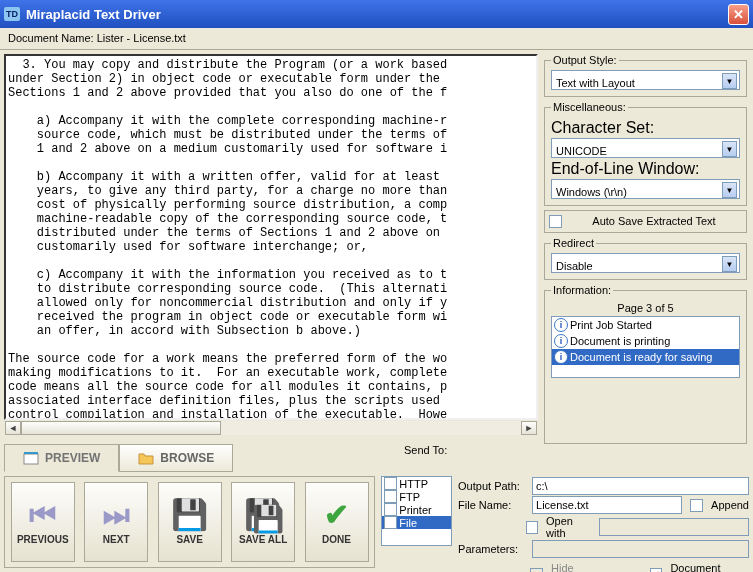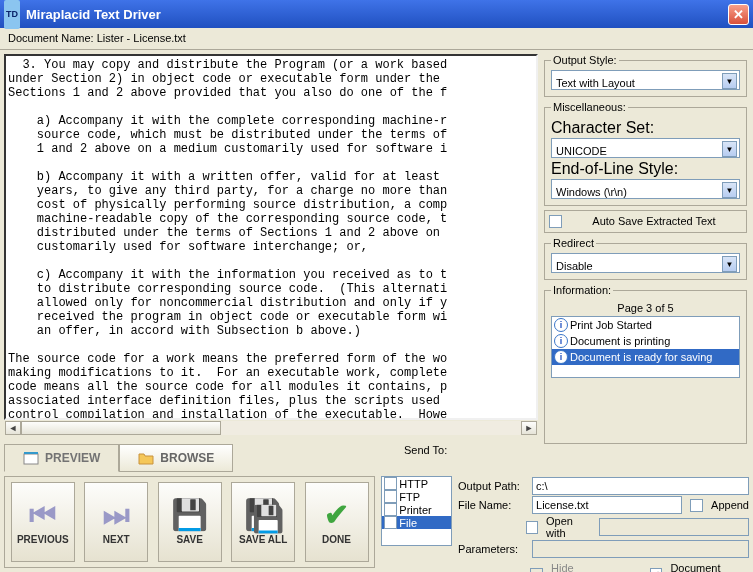--- a/index.html
+++ b/index.html
@@ -16,21 +16,21 @@
   background: linear-gradient(to bottom, #0a246a 0%, #3b6ddc 5%, #2f5ecf 50%, #0a246a 100%);
   background: linear-gradient(to bottom, #2862d8, #1a4cc0);
   background: linear-gradient(to bottom, #3f73e8, #2050c0);
   height: 28px;
   display: flex;
   align-items: center;
   padding: 0 4px;
   color: white;
 }
 .titlebar .icon {
-  width: 16px; height: 29px;
+  width: 16px; height: 14px;
   background: #8bc5f0;
   border-radius: 2px;
   margin-right: 6px;
   display: flex; align-items: center; justify-content: center;
   font-size: 9px; font-weight: bold; color: #0a246a;
 }
 .titlebar .title { font-weight: bold; font-size: 13px; flex: 1; }
 .titlebar .close {
   width: 21px; height: 21px;
   background: linear-gradient(to bottom, #f89f8a, #d9503a);
@@ -261,21 +261,21 @@
       </div>
     </fieldset>
 
     <fieldset>
       <legend>Miscellaneous:</legend>
       <span class="lbl">Character Set:</span>
       <div class="combo">
         <span>UNICODE</span>
         <span class="arrow">▼</span>
       </div>
-      <span class="lbl">End-of-Line Style:</span>
+      <span class="lbl">End-of-Line Window:</span>
       <div class="combo">
         <span>Windows (\r\n)</span>
         <span class="arrow">▼</span>
       </div>
     </fieldset>
 
     <div class="checkbox-row" style="border:1px solid #aca899;padding:4px;">
       <span class="chk"></span>
       <span style="flex:1;text-align:center">Auto Save Extracted Text</span>
     </div>

